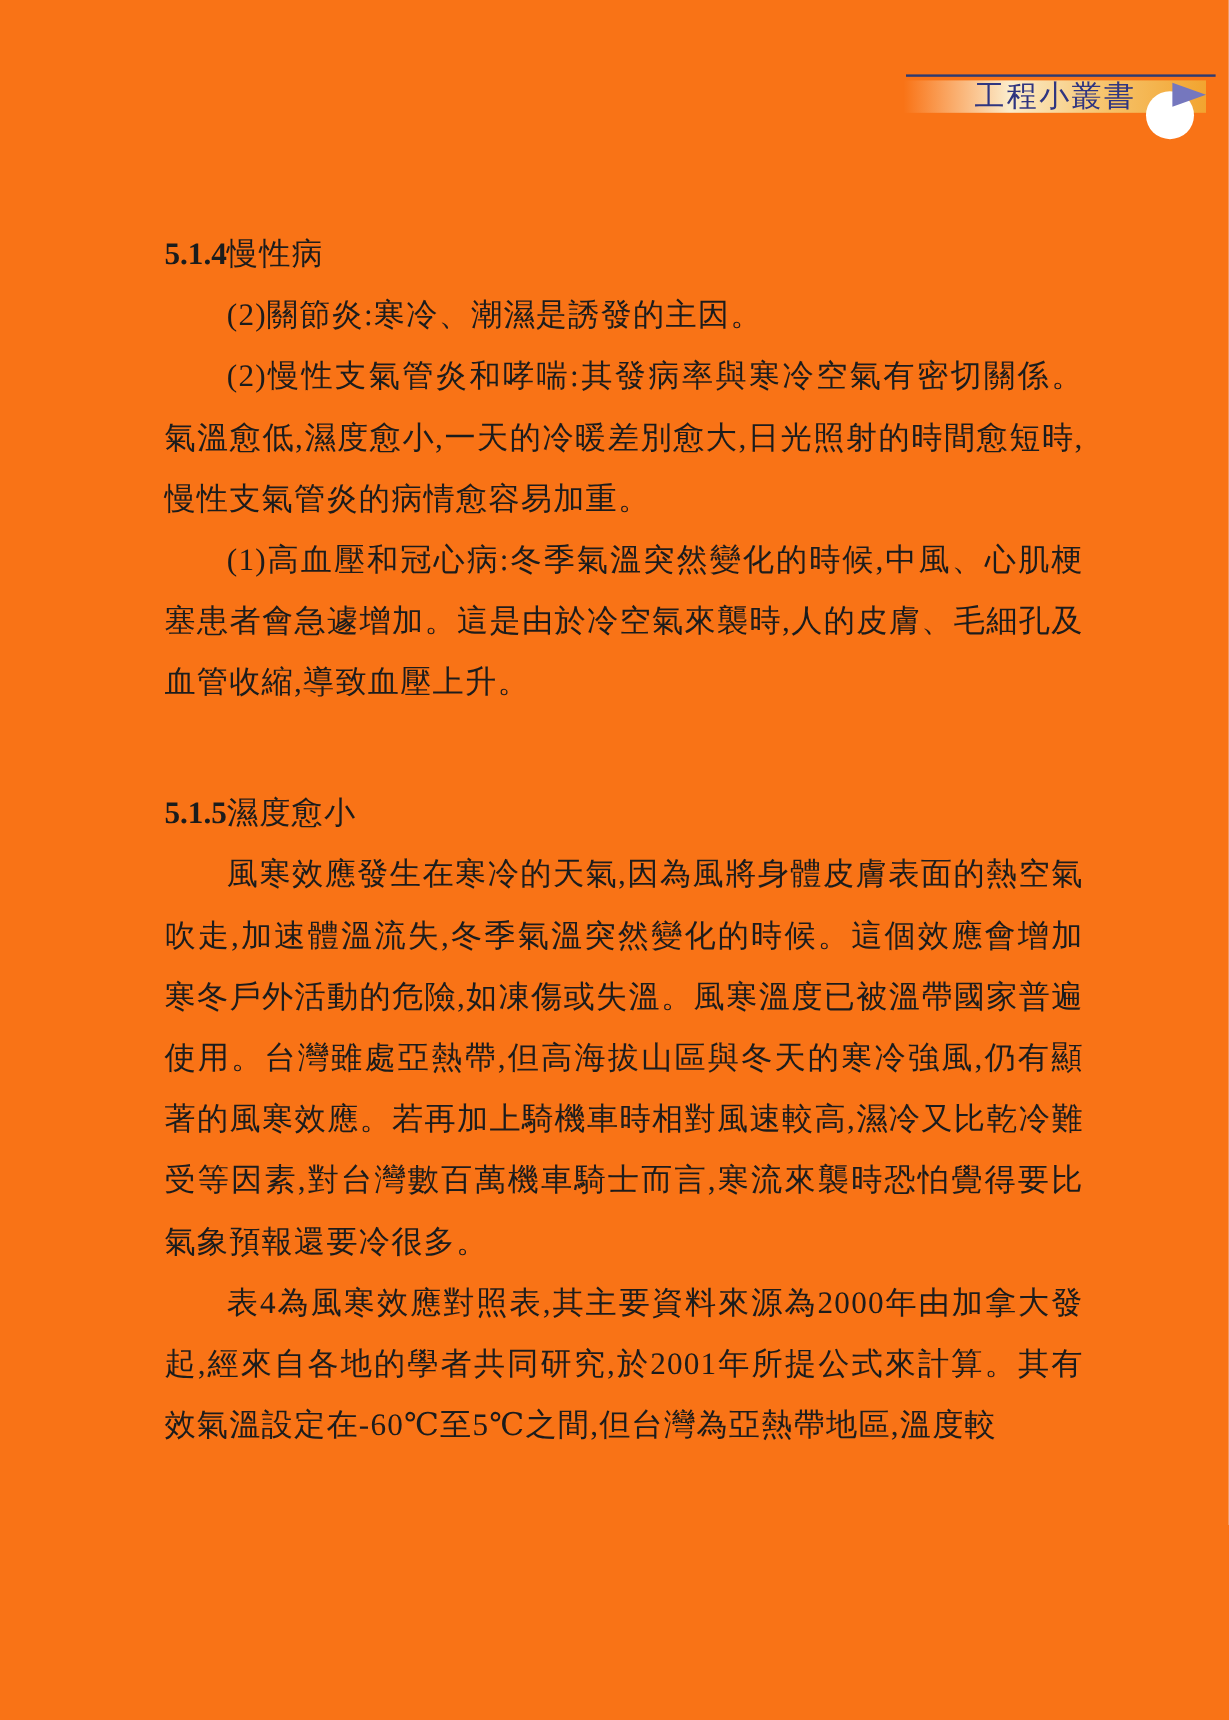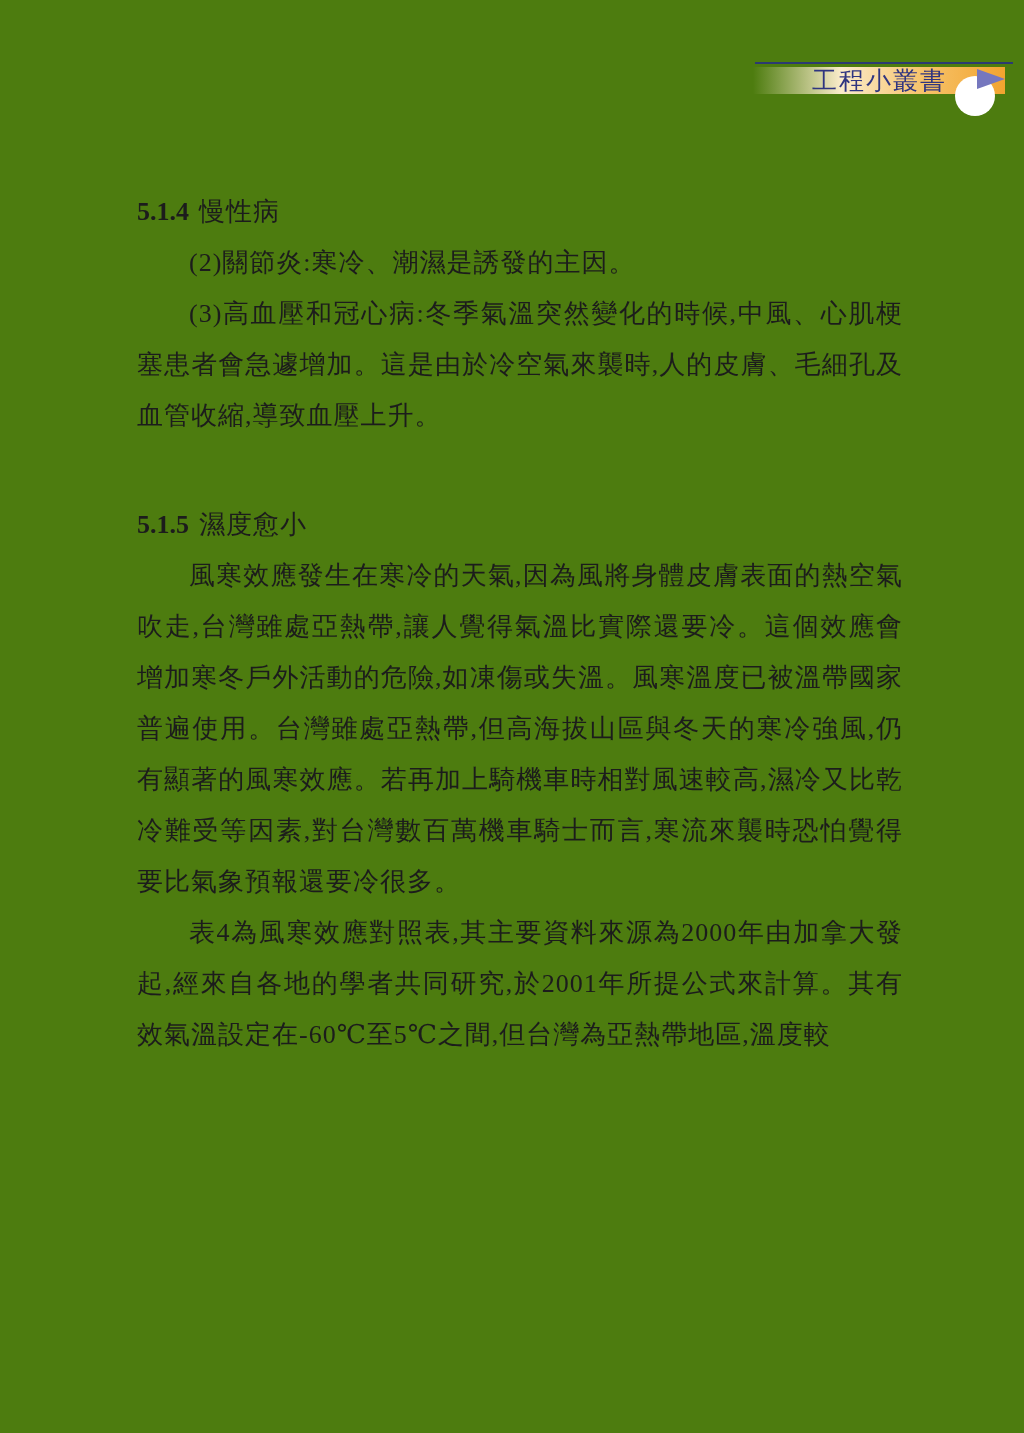--- a/index.html
+++ b/index.html
@@ -5,21 +5,21 @@
   html, body {
     margin: 0;
     padding: 0;
     background: #e8e8e8;
   }
   .page {
     position: relative;
     width: 1024px;
     height: 1433px;
     margin: 0 auto;
-    background: #4d7c0f;
+    background: #f97316;
     overflow: hidden;
     font-family: "Liberation Serif", "DejaVu Serif", serif;
     color: #1c1c1c;
   }
 
   
   .hdr-line {
     position: absolute;
     left: 755px; top: 62px;
     width: 258px; height: 2px;
@@ -72,21 +72,20 @@
   }
   .section-heading {
     margin: 0;
     font-size: 26px;
     font-weight: normal;
     line-height: 51px;
     text-align: left;
   }
   .section-heading .sec-num {
     font-weight: bold;
-    margin-right: 10px;
     letter-spacing: 0;
   }
   .content p {
     margin: 0;
     text-indent: 2em;
   }
   .section-2 {
     margin-top: 58px;
   }
 
@@ -111,28 +110,29 @@
   <div class="hdr-circle"></div>
   <div class="hdr-triangle"></div>
 
   <div class="content">
 
     <div class="section-1">
       <h2 class="section-heading">
         <span class="sec-num">5.1.4</span><span>慢性病</span>
       </h2>
       <p>(2)關節炎:寒冷、潮濕是誘發的主因。</p>
-      <p>(3)高血壓和冠心病:冬季氣溫突然變化的時候,中風、心肌梗塞患者會急遽增加。這是由於冷空氣來襲時,人的皮膚、毛細孔及血管收縮,導致血壓上升。</p>
+      <p>(2)慢性支氣管炎和哮喘:其發病率與寒冷空氣有密切關係。氣溫愈低,濕度愈小,一天的冷暖差別愈大,日光照射的時間愈短時,慢性支氣管炎的病情愈容易加重。</p>
+      <p>(1)高血壓和冠心病:冬季氣溫突然變化的時候,中風、心肌梗塞患者會急遽增加。這是由於冷空氣來襲時,人的皮膚、毛細孔及血管收縮,導致血壓上升。</p>
     </div>
 
     <div class="section-2">
       <h2 class="section-heading">
         <span class="sec-num">5.1.5</span><span>濕度愈小</span>
       </h2>
-      <p>風寒效應發生在寒冷的天氣,因為風將身體皮膚表面的熱空氣吹走,台灣雖處亞熱帶,讓人覺得氣溫比實際還要冷。這個效應會增加寒冬戶外活動的危險,如凍傷或失溫。風寒溫度已被溫帶國家普遍使用。台灣雖處亞熱帶,但高海拔山區與冬天的寒冷強風,仍有顯著的風寒效應。若再加上騎機車時相對風速較高,濕冷又比乾冷難受等因素,對台灣數百萬機車騎士而言,寒流來襲時恐怕覺得要比氣象預報還要冷很多。</p>
+      <p>風寒效應發生在寒冷的天氣,因為風將身體皮膚表面的熱空氣吹走,加速體溫流失,冬季氣溫突然變化的時候。這個效應會增加寒冬戶外活動的危險,如凍傷或失溫。風寒溫度已被溫帶國家普遍使用。台灣雖處亞熱帶,但高海拔山區與冬天的寒冷強風,仍有顯著的風寒效應。若再加上騎機車時相對風速較高,濕冷又比乾冷難受等因素,對台灣數百萬機車騎士而言,寒流來襲時恐怕覺得要比氣象預報還要冷很多。</p>
       <p>表4為風寒效應對照表,其主要資料來源為2000年由加拿大發起,經來自各地的學者共同研究,於2001年所提公式來計算。其有效氣溫設定在-60℃至5℃之間,但台灣為亞熱帶地區,溫度較</p>
     </div>
 
   </div>
 
   <div class="footer">
     
     
     
     

